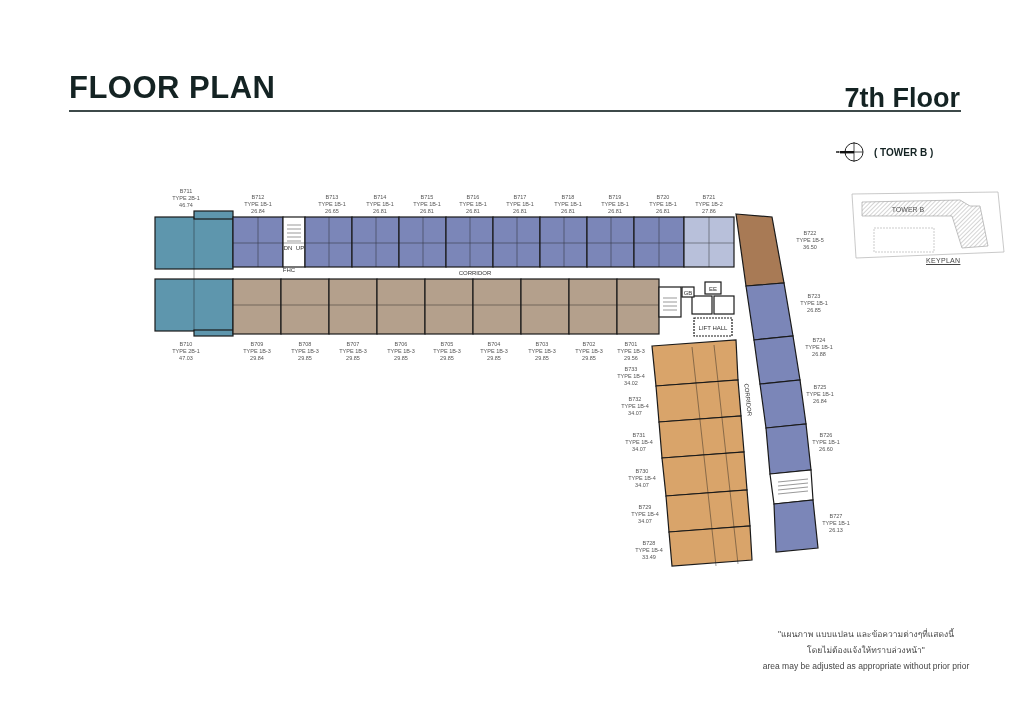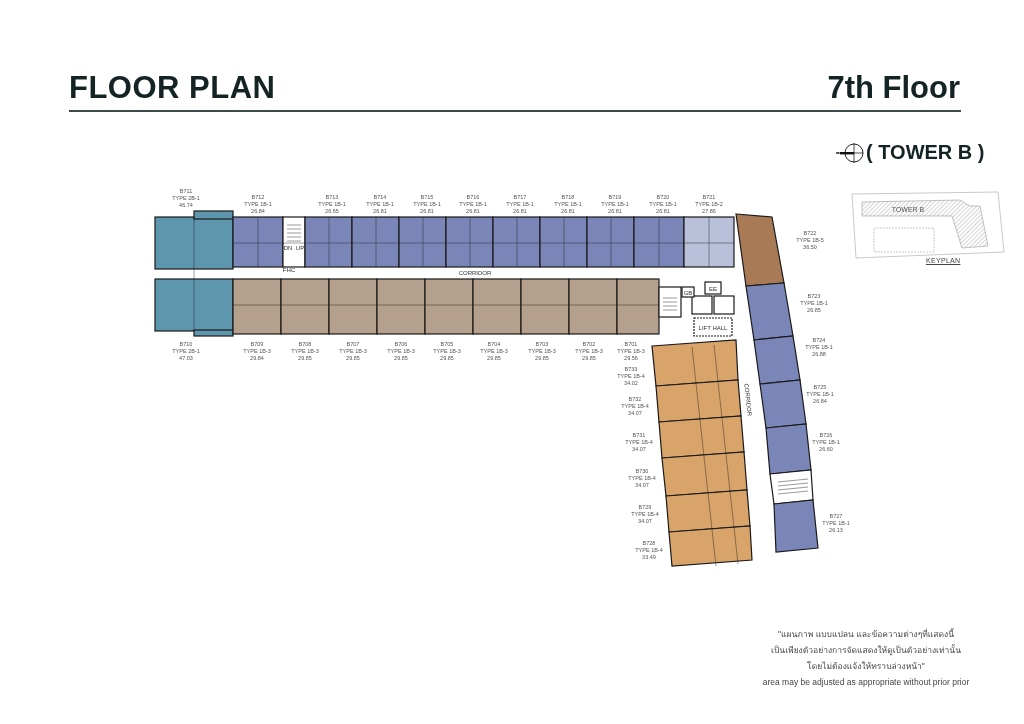--- a/index.html
+++ b/index.html
@@ -1,20 +1,20 @@
 <!DOCTYPE html>
 <html><head>
 <meta charset="utf-8">
 <style>
   html, body { margin: 0; padding: 0; background: #ffffff; }
   body { width: 1024px; height: 724px; position: relative; overflow: hidden; font-family: "Liberation Sans", sans-serif; color: #1d2a2a; }
   .title-left { position: absolute; left: 69px; top: 70px; font-size: 31px; font-weight: bold; letter-spacing: 0.5px; color: #142323; font-family: "Liberation Sans", sans-serif; }
-  .title-right { position: absolute; right: 64px; top: 70px; font-size: 31px; font-weight: bold; color: #142323; font-family: "Liberation Sans", sans-serif; }
+  .title-right { position: absolute; right: 64px; top: 83px; font-size: 27px; font-weight: bold; color: #142323; font-family: "Liberation Sans", sans-serif; }
   .rule { position: absolute; left: 69px; top: 110px; width: 892px; height: 2px; background: #3d4a4a; }
-  .tower { position: absolute; left: 836px; top: 141px; display: flex; align-items: center; gap: 0; font-weight: bold; font-size: 20px; color: #142323; justify-content: center; }
+  .tower { position: absolute; left: 836px; top: 141px; display: flex; align-items: center; gap: 8px; font-weight: bold; font-size: 10px; color: #142323; justify-content: center; }
   .compass { width: 30px; height: 22px; }
   .keyplan { position: absolute; left: 848px; top: 190px; width: 160px; height: 80px; }
   .keyplan-label { position: absolute; left: 926px; top: 257px; font-size: 7px; color: #444; text-decoration: underline; letter-spacing: 0.3px; }
   .plan { position: absolute; left: 0; top: 0; width: 1024px; height: 724px; }
   .unit-label { position: absolute; font-size: 5.5px; line-height: 7px; color: #555; text-align: center; width: 50px; }
   .disclaimer { position: absolute; right: 18px; top: 626px; width: 280px; text-align: center; font-size: 8.5px; line-height: 16px; color: #444; }
   .disclaimer div { white-space: nowrap; }
 </style>
 </head>
 <body>
@@ -311,16 +311,15 @@
     <div>34.07</div>
 </div>
 <div class="unit-label" style="left:624px;top:540px;">
   <div>B728</div>
     <div>TYPE 1B-4</div>
     <div>33.49</div>
 </div>
 
 <div class="disclaimer">
   <div>"แผนภาพ แบบแปลน และข้อความต่างๆที่แสดงนี้</div>
-  <div>เป็นเพียงตัวอย่างการจัดแสดงให้ดูเป็นตัวอย่างเท่านั้น</div>
   <div>โดยไม่ต้องแจ้งให้ทราบล่วงหน้า"</div>
   <div>area may be adjusted as appropriate without prior prior</div>
 </div>
 
 </body></html>

